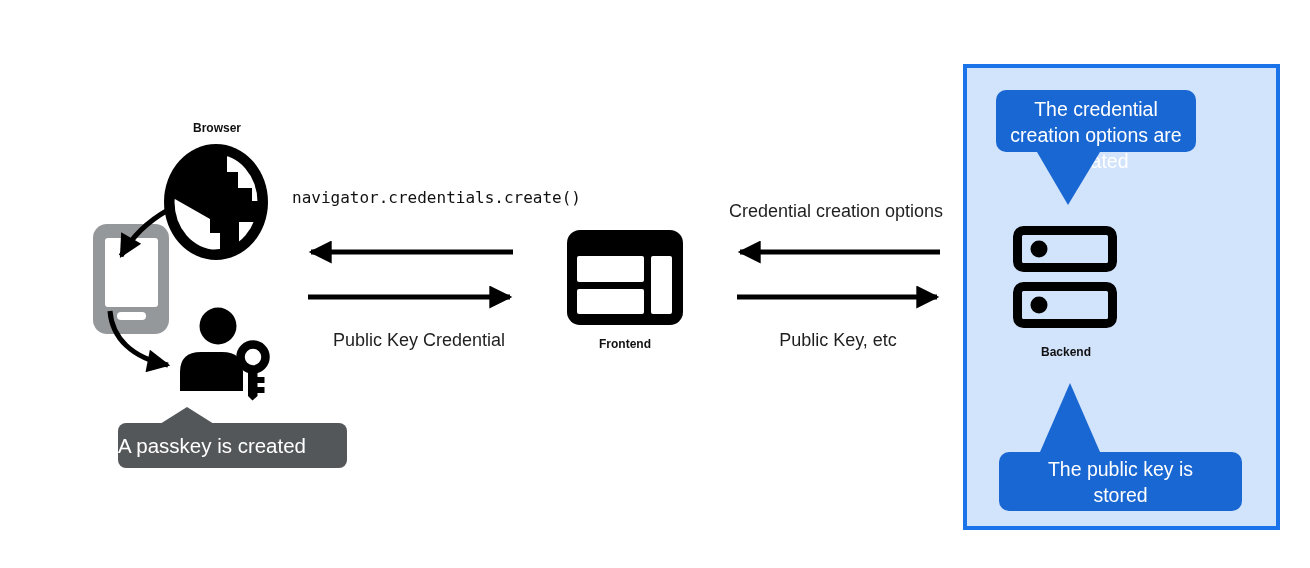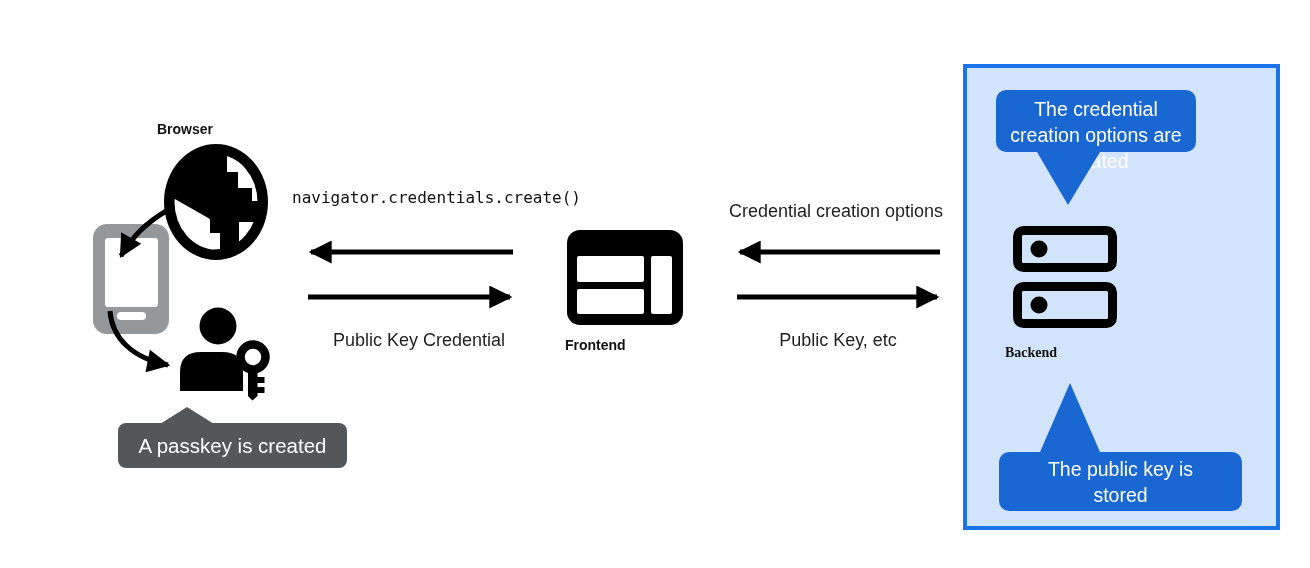--- a/index.html
+++ b/index.html
@@ -7,23 +7,23 @@
     position: relative;
     width: 1310px;
     height: 568px;
     background: #ffffff;
     font-family: "Liberation Sans", sans-serif;
     overflow: hidden;
   }
   .abs { position: absolute; }
   .node-label {
     font-weight: 700;
-    font-size: 14px;
+    font-size: 12px;
     color: #111111;
-    text-align: left;
+    text-align: center;
     white-space: nowrap;
   }
   .edge-label {
     font-size: 18px;
     color: #1f1f1f;
     text-align: center;
     white-space: nowrap;
   }
   .mono-label {
     font-family: "DejaVu Sans Mono", monospace;
@@ -34,21 +34,20 @@
   .backend-box {
     background: var(--blue-bg);
     border: 4px solid var(--blue-border);
     box-sizing: border-box;
   }
   .tooltip-dark {
     background: var(--tooltip-gray);
     color: #ffffff;
     border-radius: 8px;
     font-size: 20.5px;
-    text-align: center;
   }
   .tooltip-blue {
     background: var(--blue-primary);
     color: #ffffff;
     border-radius: 10px;
     font-size: 19.5px;
     line-height: 26px;
     text-align: center;
     box-sizing: border-box;
   }
@@ -116,21 +115,21 @@
     <line class="arrow" x1="308" y1="297" x2="510" y2="297" marker-end="url(#ah)"></line>
     <line class="arrow" x1="940" y1="252" x2="740" y2="252" marker-end="url(#ah)"></line>
     <line class="arrow" x1="737" y1="297" x2="937" y2="297" marker-end="url(#ah)"></line>
 
     <path class="arrow" d="M168 210 C152 219 134 233 121 256" marker-end="url(#ah)"></path>
     <path class="arrow" d="M110 311 C112 338 132 358 168 365" marker-end="url(#ah)"></path>
   </svg>
 
   <div class="abs node-label" style="left:157px; top:121px; width:120px;">Browser</div>
   <div class="abs node-label" style="left:565px; top:337px; width:120px;">Frontend</div>
-  <div class="abs node-label" style="left:1005px; top:345px; width:122px;font-family:Liberation Serif, serif;">Backend</div>
+  <div class="abs node-label" style="left:1005px; top:345px; width:122px;">Backend</div>
 
   <div class="abs mono-label" style="left:292px; top:188px;">navigator.credentials.create()</div>
   <div class="abs edge-label" style="left:319px; top:330px; width:200px;">Public Key Credential</div>
   <div class="abs edge-label" style="left:711px; top:201px; width:250px;">Credential creation options</div>
   <div class="abs edge-label" style="left:738px; top:330px; width:200px;">Public Key, etc</div>
 
   <div class="abs tooltip-dark" style="left:118px; top:423px; width:229px; height:45px; line-height:45px;">
     <div class="tri" style="left:42px; top:-16px; border-left:27px solid transparent; border-right:27px solid transparent; border-bottom:17px solid var(--tooltip-gray);"></div>
     <span>A passkey is created</span>
   </div>

